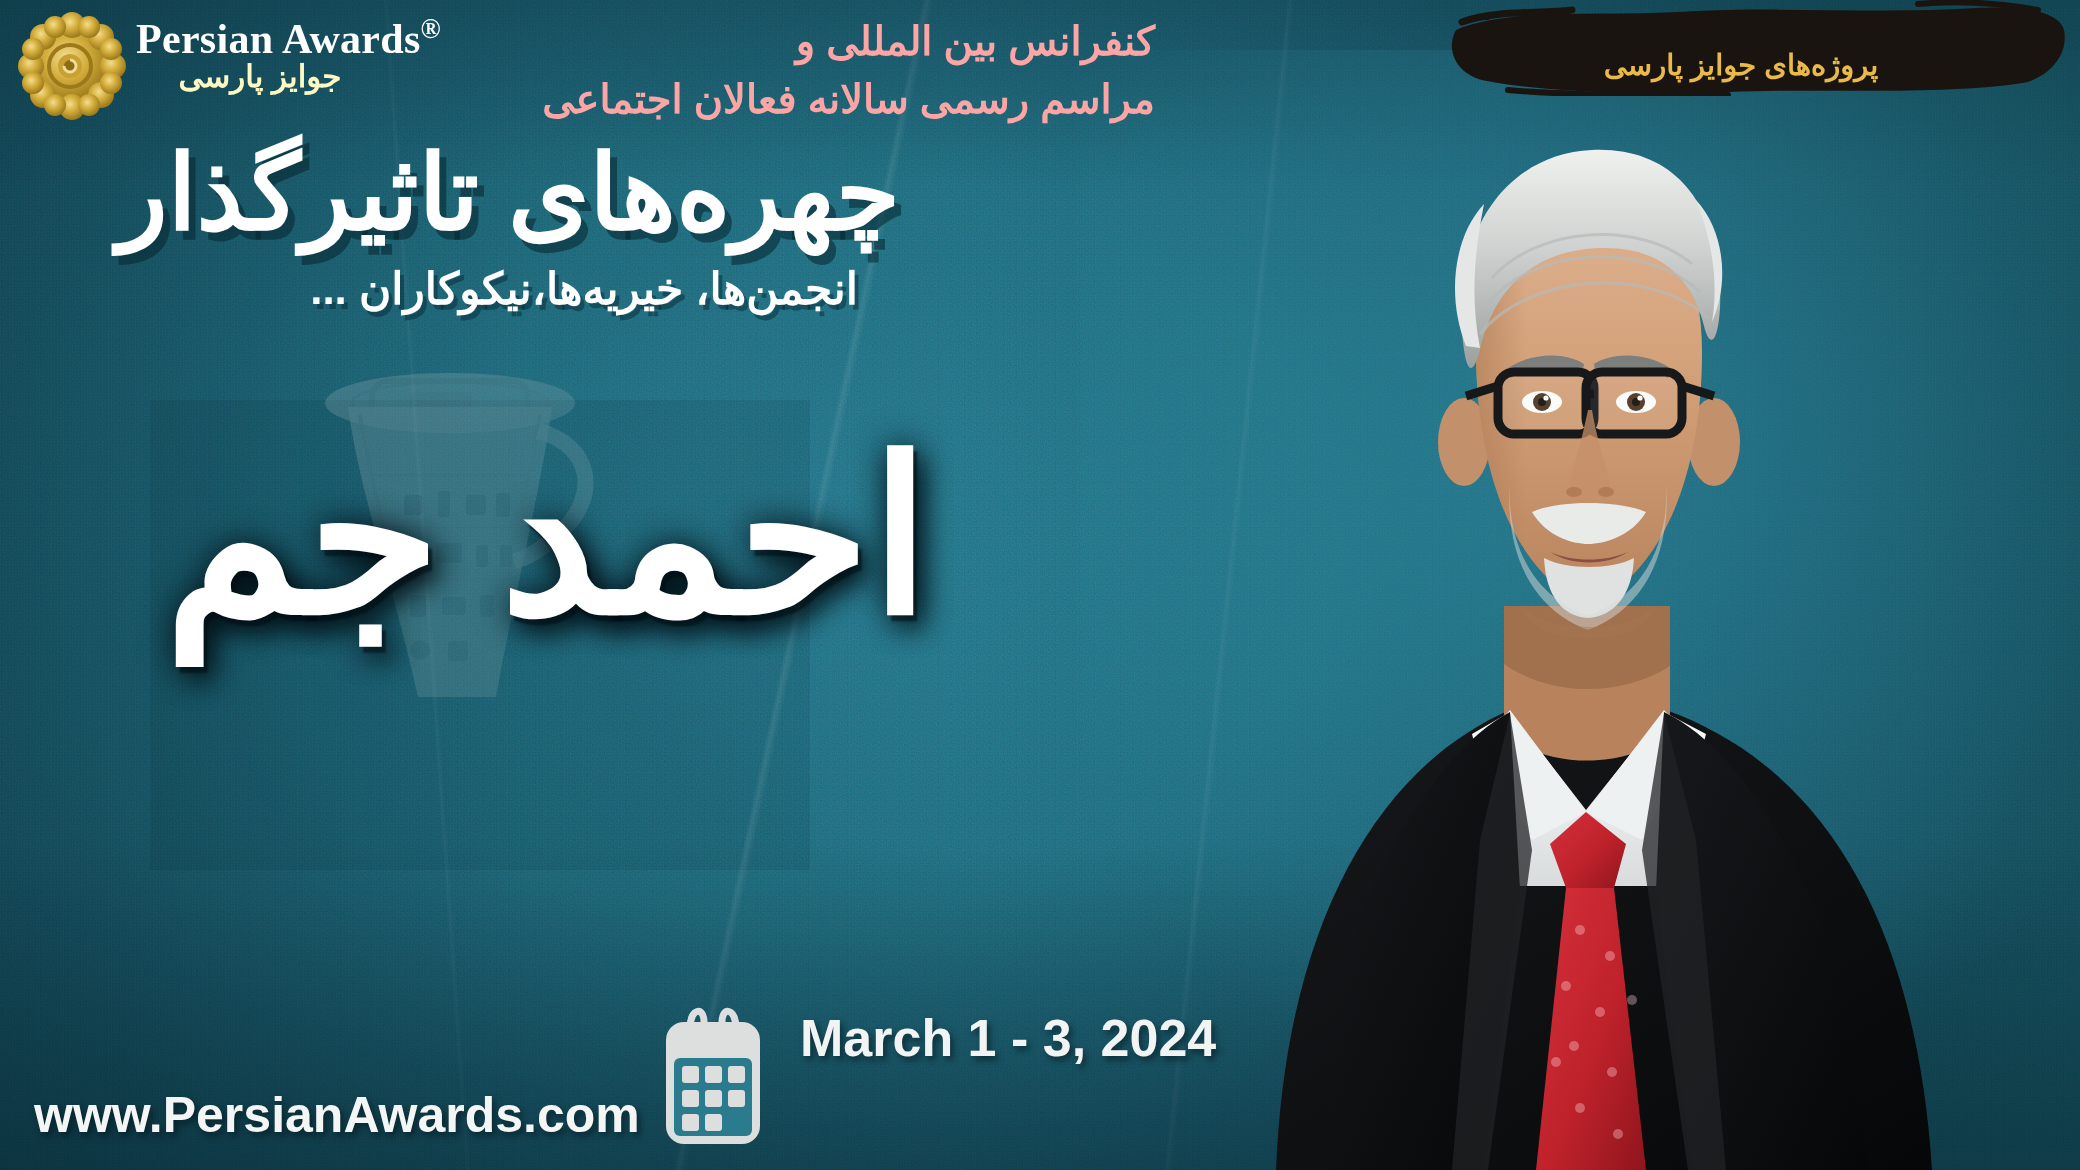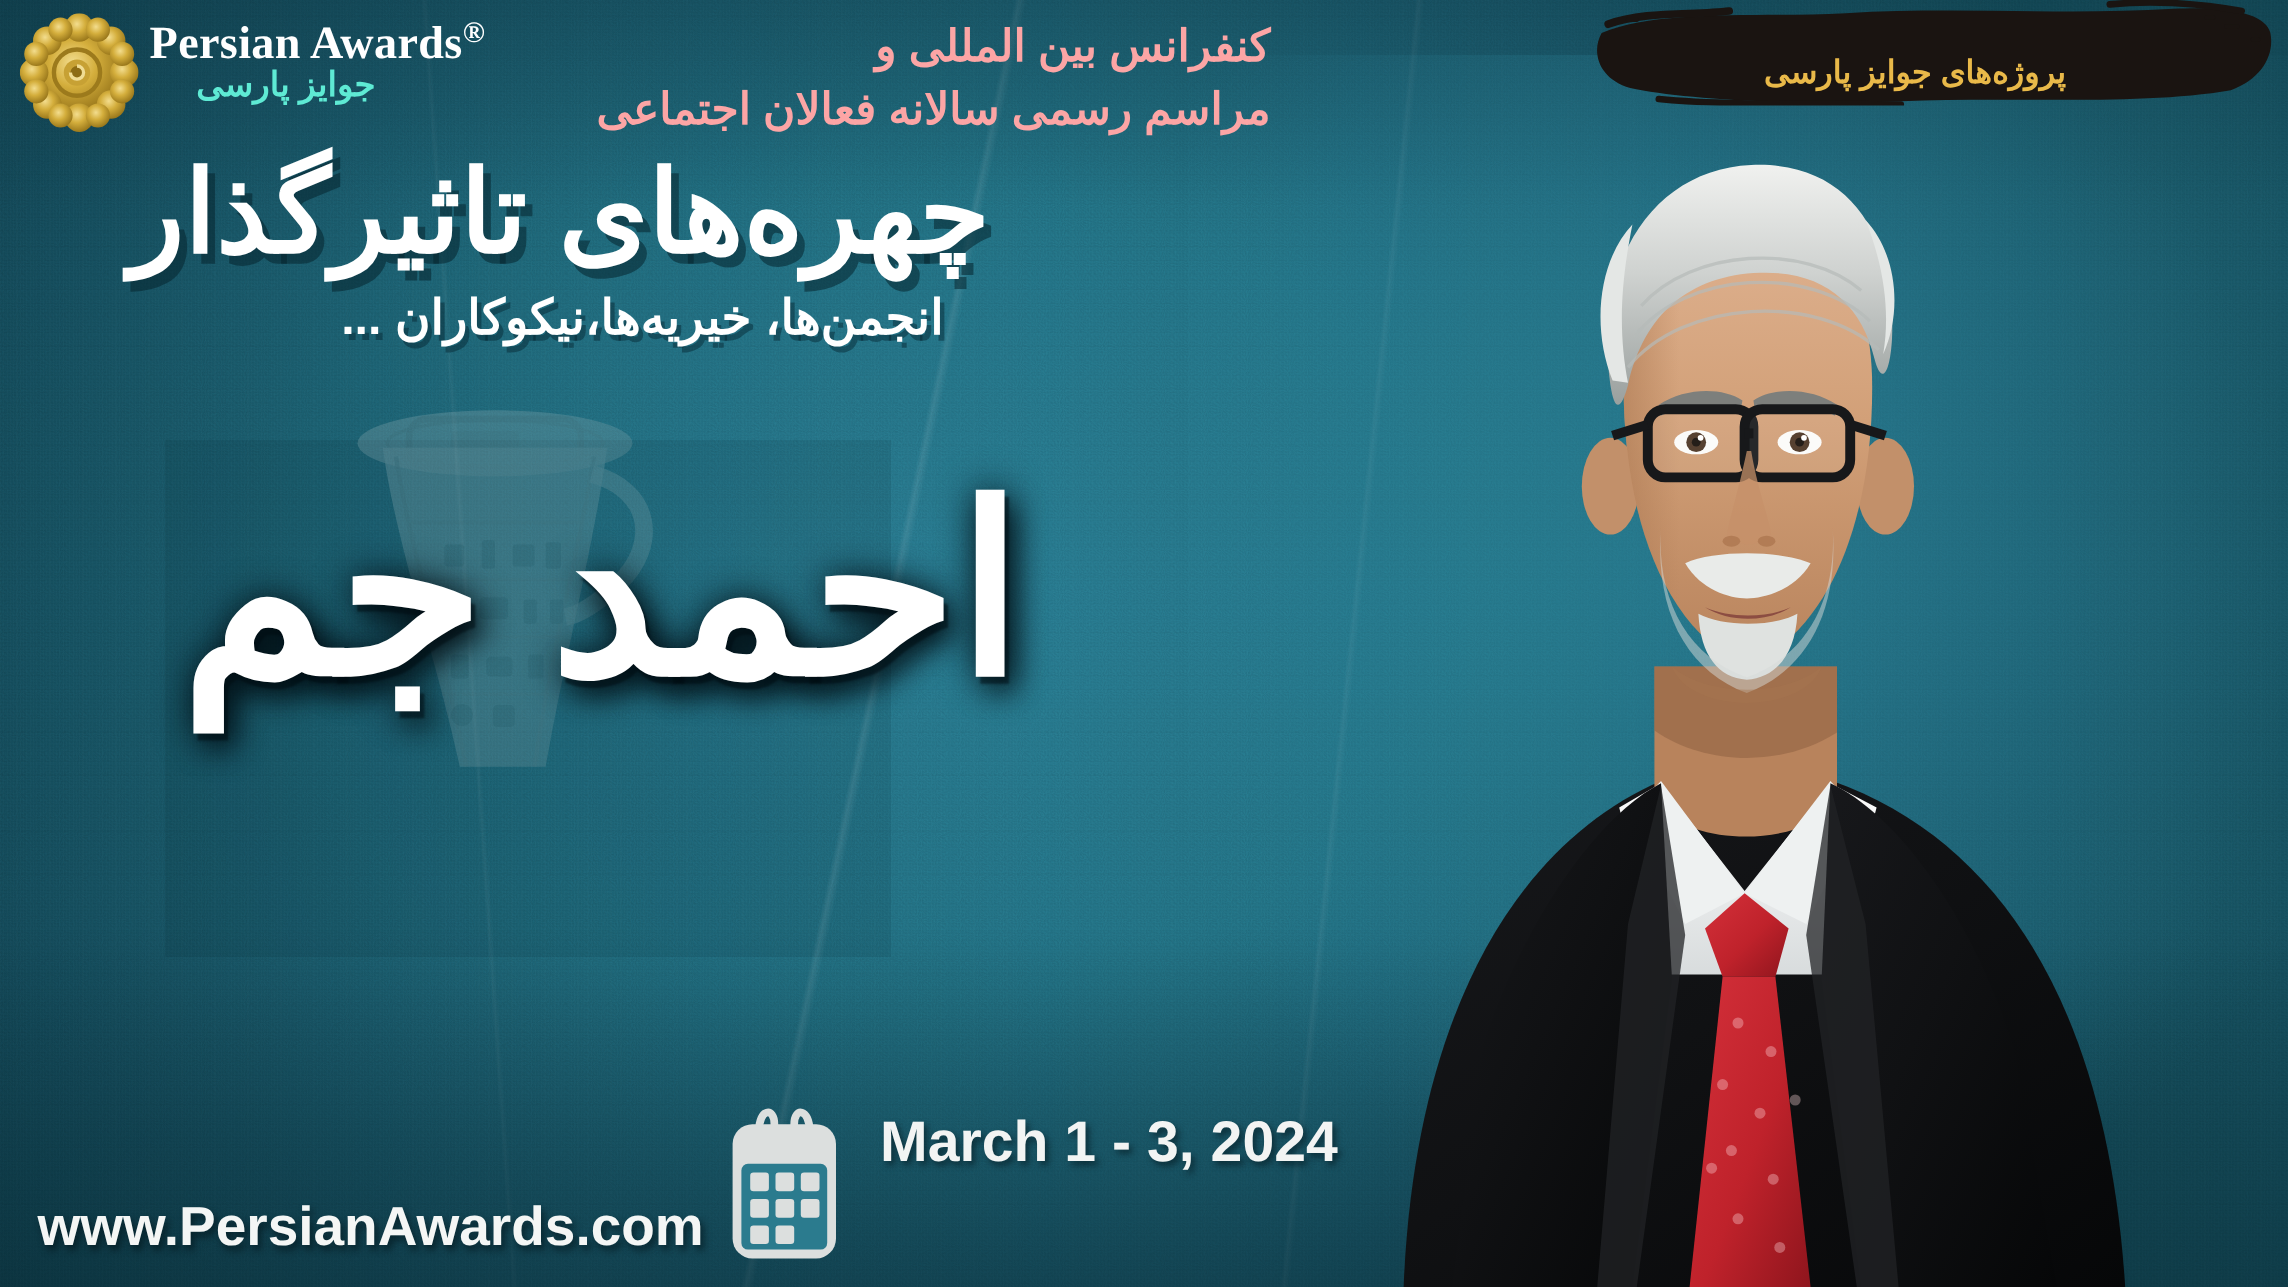--- a/index.html
+++ b/index.html
@@ -67,21 +67,21 @@
   .logo-mark{ position:absolute; left:0; top:6px; width:108px; height:108px; }
   .logo-en{
     position:absolute; left:118px; top:8px;
     font-family:"Liberation Serif", serif; font-weight:700;
     font-size:42px; color:#ffffff; letter-spacing:.3px; white-space:nowrap;
   }
   .logo-en .reg{ font-size:27px; vertical-align:super; }
   .logo-fa{
     position:absolute; left:118px; top:52px; width:248px;
     text-align:center; direction:rtl;
-    font-size:31px; font-weight:700; color:#5eead4; white-space:nowrap;
+    font-size:31px; font-weight:700; color:#fef9c3; white-space:nowrap;
   }
 
   
   .badge{ position:absolute; right:12px; top:0px; width:620px; height:96px; }
   .badge-brush{ position:absolute; inset:0; }
   .badge-txt-en{
     position:absolute; left:0; right:34px; top:12px; text-align:center;
     font-family:"Liberation Serif", serif; font-weight:700;
     font-size:30px; color:#e9b949; letter-spacing:.2px; white-space:nowrap;
   }

